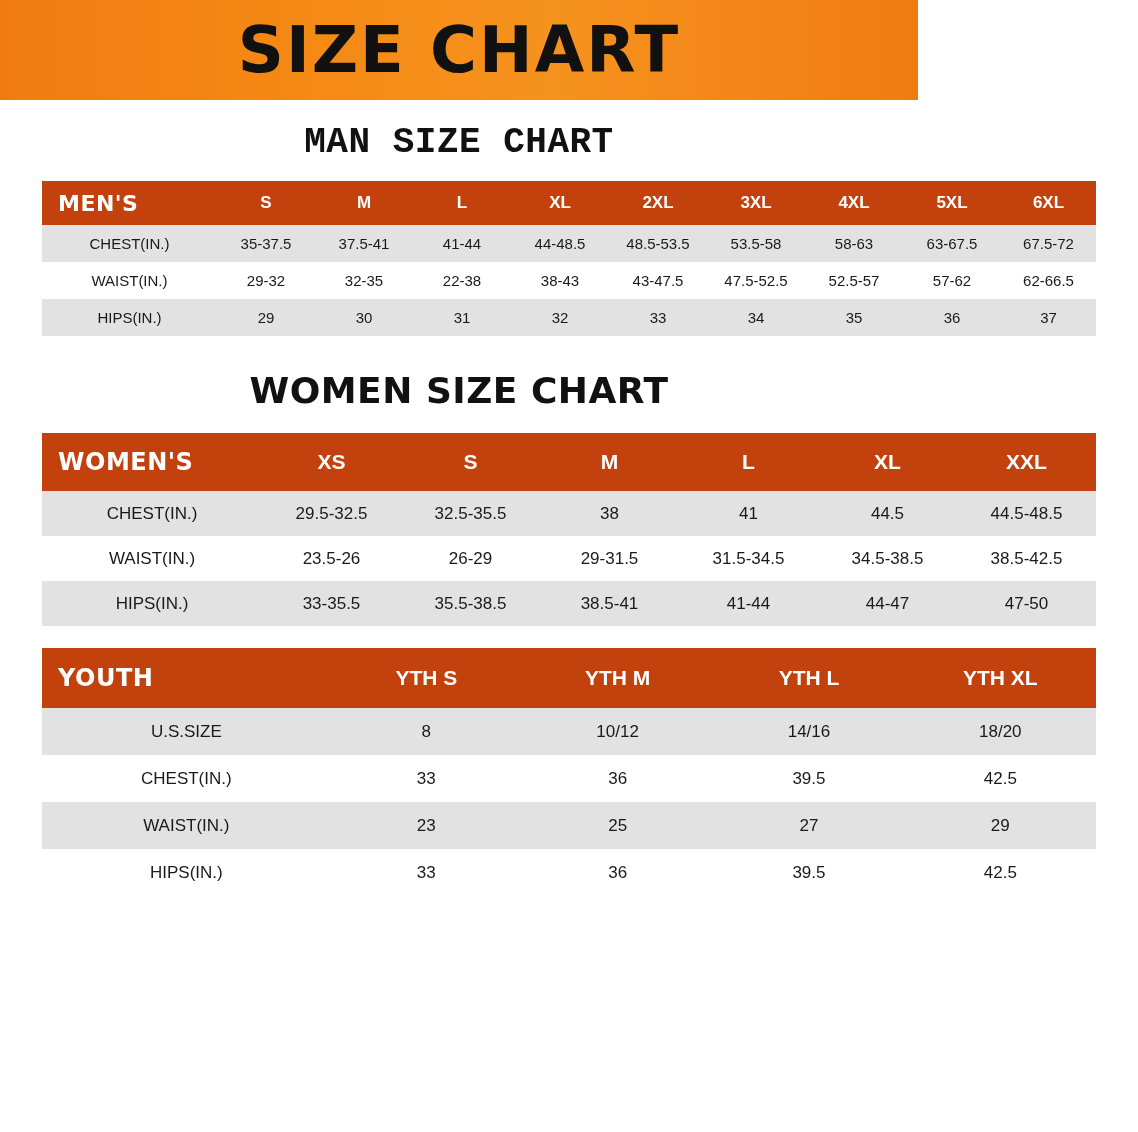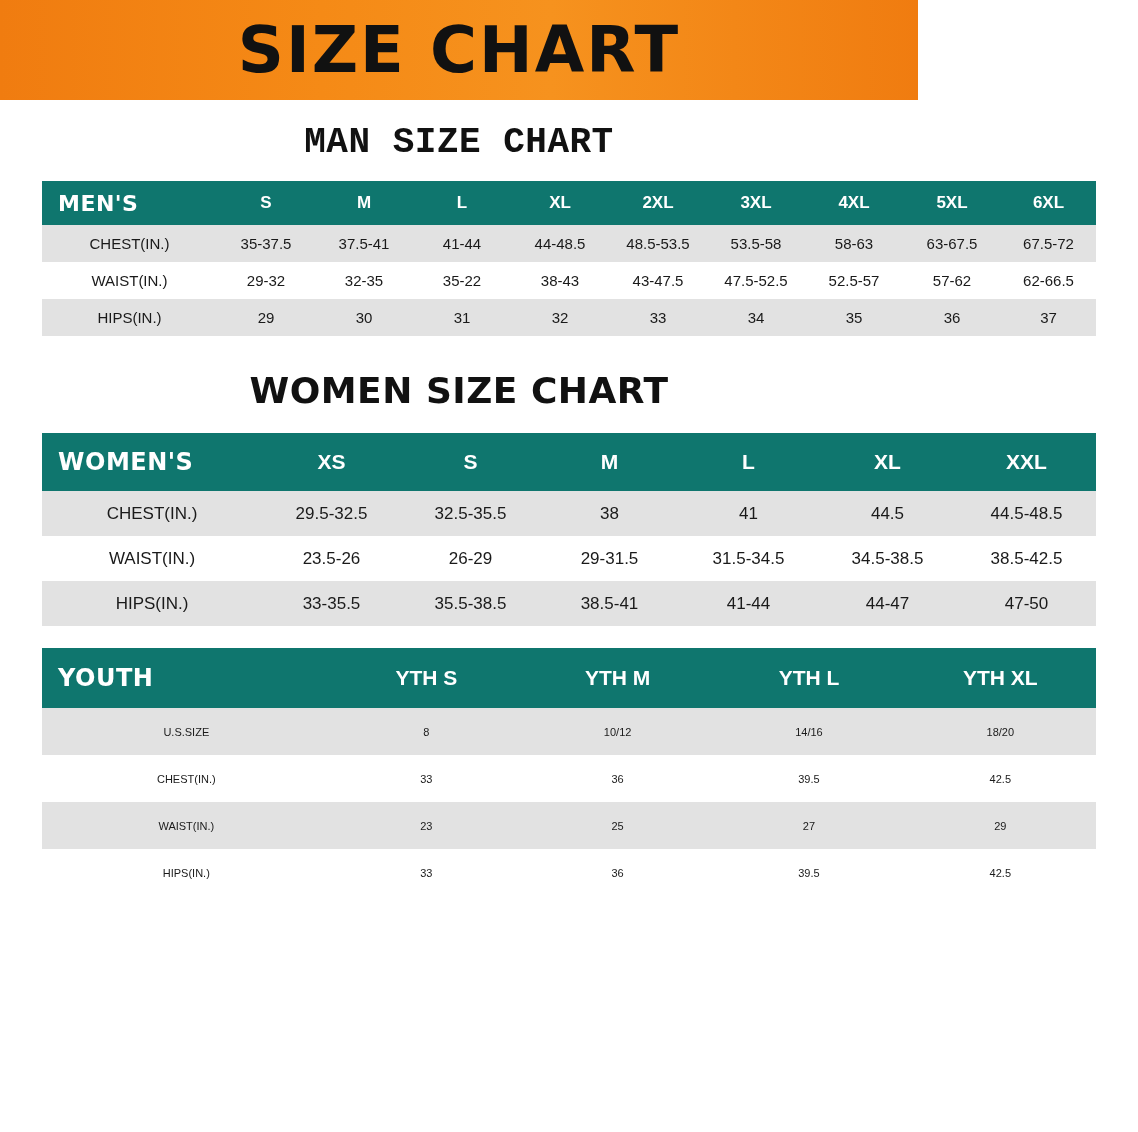--- a/index.html
+++ b/index.html
@@ -62,21 +62,21 @@
   }
   th, td {
     text-align: center;
     font-family: "Liberation Sans", sans-serif;
     color: #1a1a1a;
     white-space: nowrap;
   }
 
   
   thead tr {
-    background: #0f766e;
+    background: #c2410c;
   }
   thead th {
     color: #ffffff;
     font-weight: 700;
   }
   thead th.lead {
     text-align: left;
     padding-left: 16px;
     font-family: "DejaVu Sans", sans-serif;
     letter-spacing: 0.5px;
@@ -93,21 +93,21 @@
   .men-table tbody td.lead { font-size: 15px; }
 
   
   .women-table thead th { height: 56px; font-size: 21px; }
   .women-table thead th.lead { font-size: 24px; }
   .women-table tbody td { height: 43px; font-size: 17px; }
 
   
   .youth-table thead th { height: 58px; font-size: 21px; }
   .youth-table thead th.lead { font-size: 24px; }
-  .youth-table tbody td { height: 45px; font-size: 11px; }
+  .youth-table tbody td { height: 45px; font-size: 17px; }
 
   tbody tr.shade { background: #e2e2e2; }
   tbody tr.plain { background: #ffffff; }
 
   .mt-men   { margin-top: 18px; }
   .mt-women { margin-top: 22px; }
   .mt-youth { margin-top: 22px; }
 
   
   .note {
@@ -168,21 +168,21 @@
           <td>48.5-53.5</td>
           <td>53.5-58</td>
           <td>58-63</td>
           <td>63-67.5</td>
           <td>67.5-72</td>
         </tr>
         <tr class="plain">
           <td class="lead">WAIST(IN.)</td>
           <td>29-32</td>
           <td>32-35</td>
-          <td>35-22</td>
+          <td>22-38</td>
           <td>38-43</td>
           <td>43-47.5</td>
           <td>47.5-52.5</td>
           <td>52.5-57</td>
           <td>57-62</td>
           <td>62-66.5</td>
         </tr>
         <tr class="shade">
           <td class="lead">HIPS(IN.)</td>
           <td>29</td>

